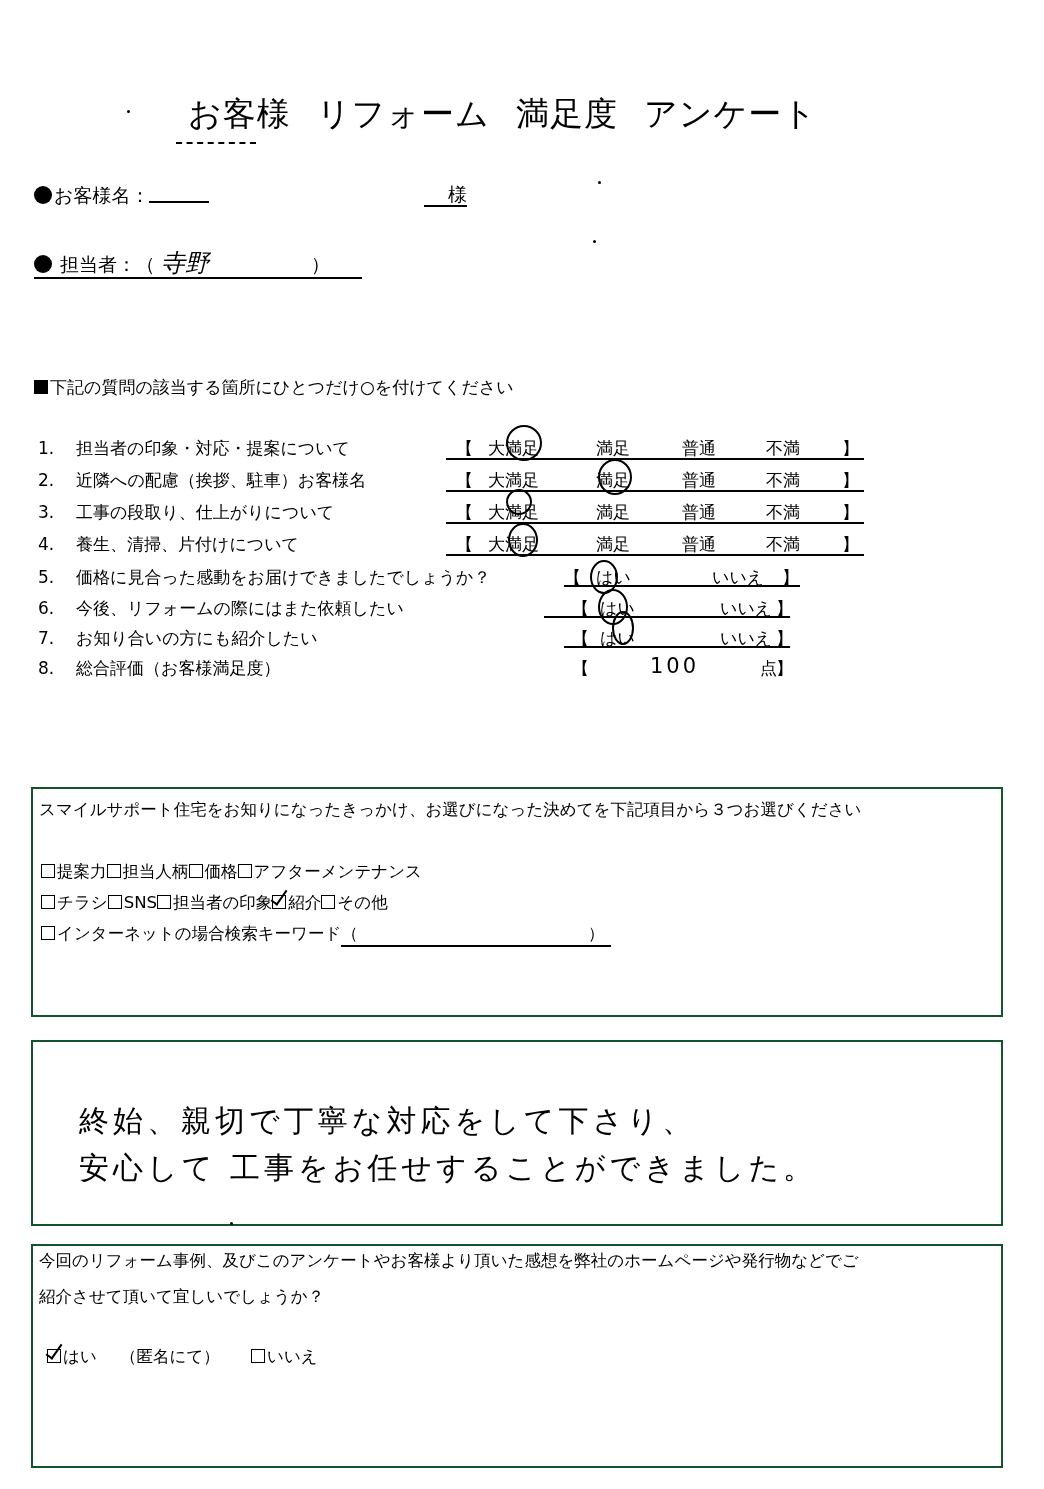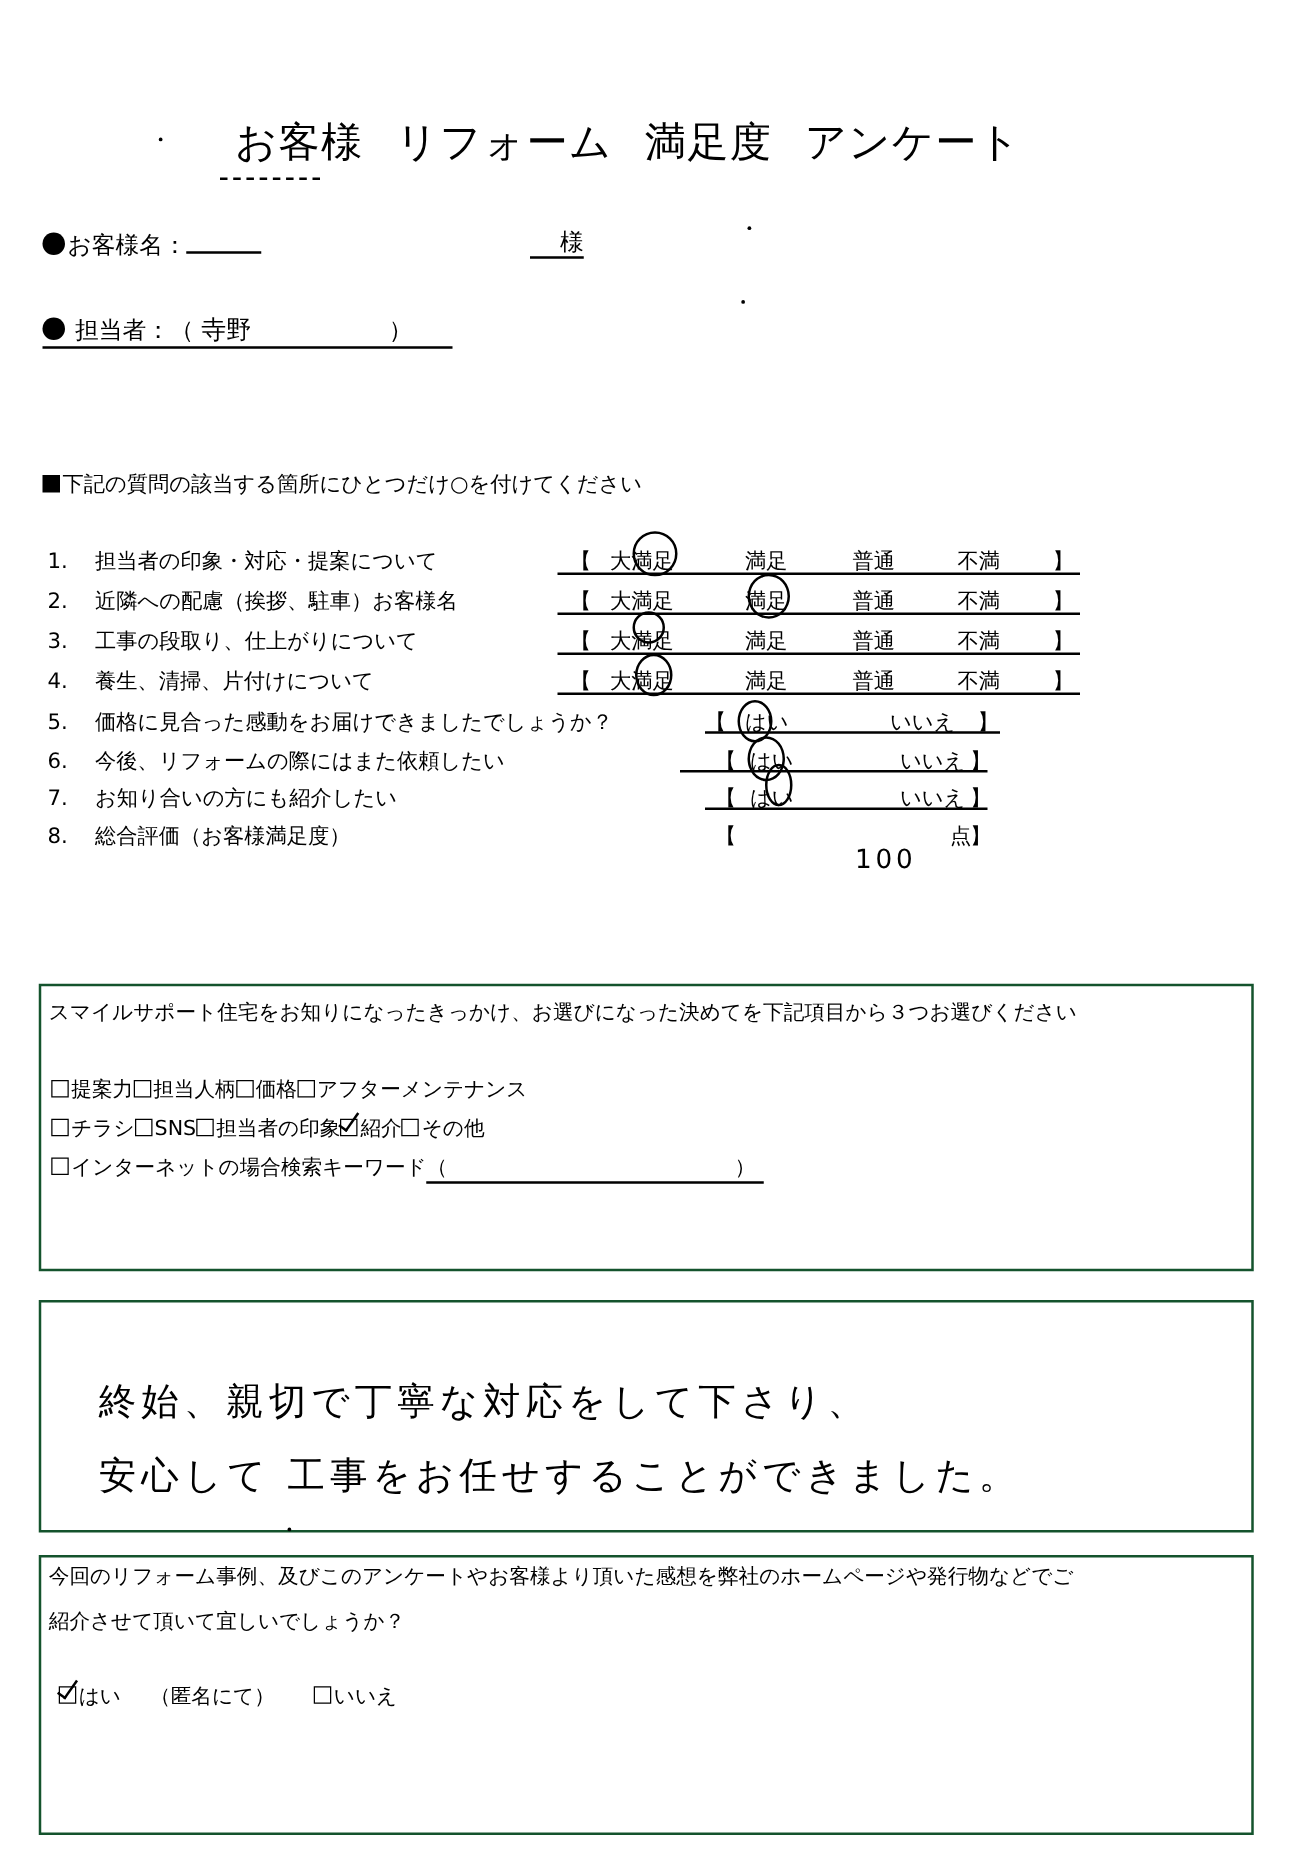--- a/index.html
+++ b/index.html
@@ -11,21 +11,21 @@
     .title { left: 188px; top: 92px; font-size: 33px; letter-spacing: 1px; word-spacing: 0; }
     .title span { margin-right: 26px; }
     .title-mark { left: 176px; top: 142px; width: 80px; height: 2px; border-top: 2px dashed #000; }
     .bullet { display: inline-block; width: 18px; height: 18px; border-radius: 50%; background: #000; vertical-align: -2px; margin-right: 2px; }
     .field { font-size: 19px; }
     .cust { left: 34px; top: 183px; }
     .cust-label { text-underline-offset: 3px; }
     .cust-line { display: inline-block; width: 60px; border-bottom: 2px solid #000; vertical-align: -1px; }
     .cust-sama { left: 424px; top: 183px; border-bottom: 2px solid #000; padding-left: 24px; font-size: 19px; line-height: 22px; }
     .staff { left: 34px; top: 250px; width: 328px; border-bottom: 2px solid #000; font-size: 19px; line-height: 26px; }
-    .staff .hand { font-family: "DejaVu Serif", serif; font-size: 20px; margin-left: 6px; display: inline-block; width: 150px; }
+    .staff .hand { font-family: "DejaVu Serif", serif; font-style: italic; font-size: 24px; margin-left: 6px; display: inline-block; width: 150px; }
     .instr { left: 34px; top: 376px; font-size: 17px; }
     .sq { display: inline-block; width: 14px; height: 14px; background: #000; vertical-align: -1px; margin-right: 2px; }
     .q { left: 38px; font-size: 17px; }
     .q .num { display: inline-block; width: 38px; }
     .opt-row { font-size: 17px; height: 24px; }
     .line { position: absolute; height: 0; border-top: 2px solid #000; }
     .opt { position: absolute; top: 0; }
     .circle { position: absolute; border: 2px solid #000; border-radius: 50%; }
     .box { position: absolute; border: 2px solid #14532d; }
     .box-text { font-size: 16.5px; }
@@ -136,41 +136,41 @@
   <span class="opt" style="left:0px">【</span>
   <span class="opt" style="left:28px">はい</span>
   <span class="opt" style="left:148px">いいえ</span>
   <span class="opt" style="left:204px">】</span>
   <div class="circle" style="left:40px; top:-16px; width:18px; height:30px;"></div>
 </div>
 <div class="line" style="left:564px; top:646px; width:226px;"></div>
 
 <div class="abs opt-row" style="left:572px; top:657px; width:218px;">
   <span class="opt" style="left:0px">【</span>
-  <span class="opt" style="left:112px; font-size:21px; top:-3px; letter-spacing:3px;margin-top:21px;">100</span>
+  <span class="opt" style="left:78px; font-size:21px; top:-3px; letter-spacing:3px;">100</span>
   <span class="opt" style="left:188px">点</span>
   <span class="opt" style="left:204px">】</span>
 </div>
 
 <div class="box" style="left:31px; top:787px; width:968px; height:226px;">
   <div class="abs box-text" style="left:6px; top:10px;">スマイルサポート住宅をお知りになったきっかけ、お選びになった決めてを下記項目から３つお選びください</div>
   <div class="abs box-text" style="left:8px; top:72px;">
     <span class="cb"></span><span>提案力</span><span class="cb"></span><span>担当人柄</span><span class="cb"></span><span>価格</span><span class="cb"></span><span>アフターメンテナンス</span>
   </div>
   <div class="abs box-text" style="left:8px; top:103px;">
     <span class="cb"></span><span>チラシ</span><span class="cb"></span><span>SNS</span><span class="cb"></span><span>担当者の印象</span><span class="cb checked"></span><span>紹介</span><span class="cb"></span><span>その他</span>
   </div>
   <div class="abs box-text" style="left:8px; top:134px;">
     <span class="cb"></span><span>インターネットの場合検索キーワード</span><span class="kw-line"><span>（</span><span style="display:inline-block; width:230px;"></span><span>）</span></span>
   </div>
 </div>
 
 <div class="box" style="left:31px; top:1040px; width:968px; height:182px;">
   <div class="abs handwriting" style="left:46px; top:59px;">終始、親切で丁寧な対応をして下さり、</div>
-  <div class="abs handwriting" style="left:46px; top:106px;margin-top:12px;">安心して 工事をお任せすることができました。</div>
+  <div class="abs handwriting" style="left:46px; top:106px;">安心して 工事をお任せすることができました。</div>
 </div>
 
 <div class="box" style="left:31px; top:1244px; width:968px; height:220px;">
   <div class="abs box-text" style="left:6px; top:4px;">今回のリフォーム事例、及びこのアンケートやお客様より頂いた感想を弊社のホームページや発行物などでご</div>
   <div class="abs box-text" style="left:6px; top:40px;">紹介させて頂いて宜しいでしょうか？</div>
   <div class="abs box-text" style="left:14px; top:100px;">
     <span class="cb checked"></span><span>はい</span>
     <span style="margin-left:18px">（匿名にて）</span>
     <span class="cb" style="margin-left:26px"></span><span>いいえ</span>
   </div>

